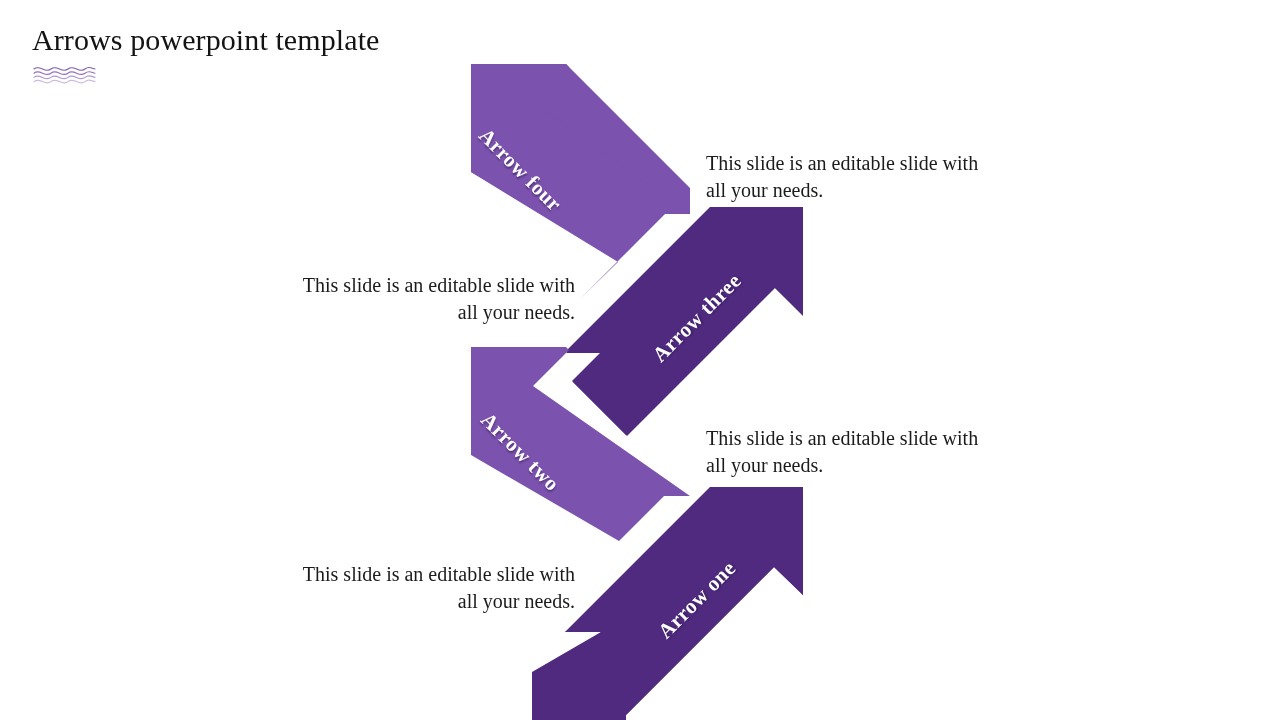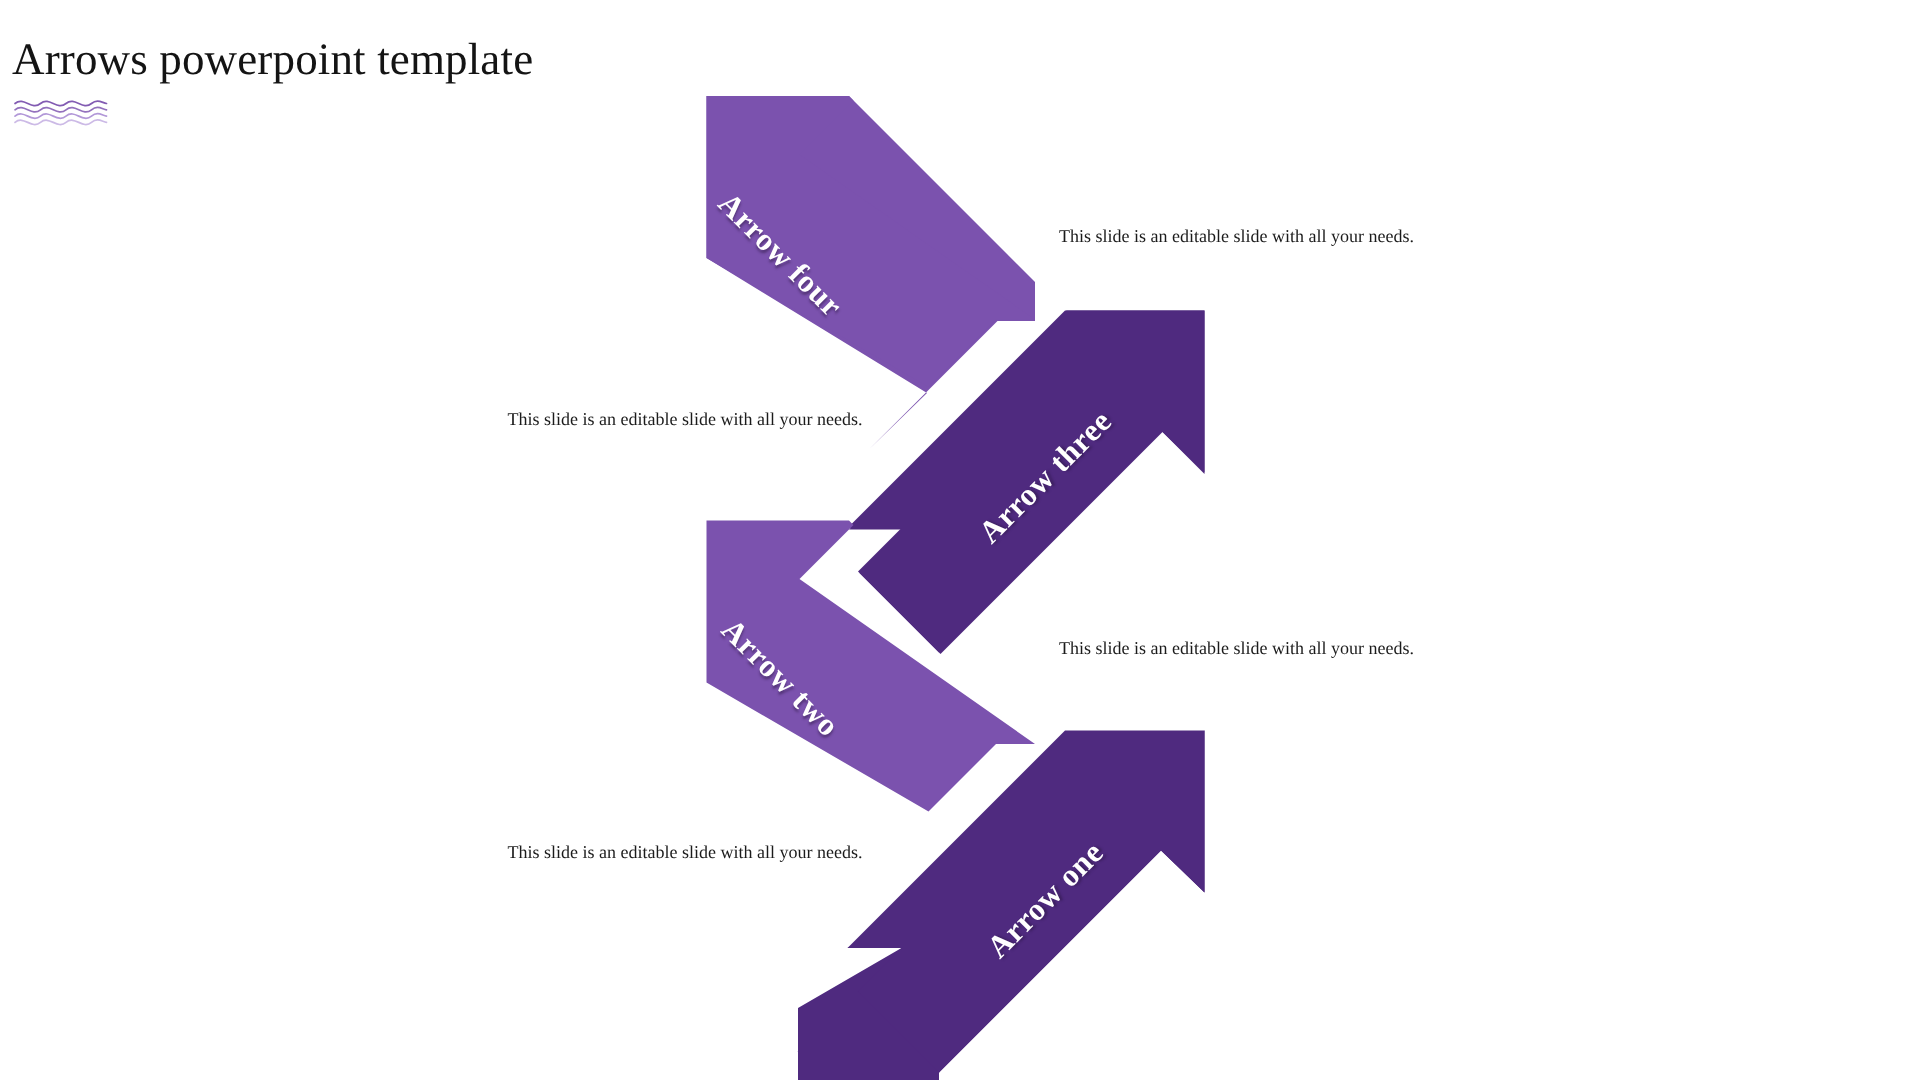--- a/index.html
+++ b/index.html
@@ -18,21 +18,21 @@
     position: relative;
     width: 1280px;
     height: 720px;
     background: #ffffff;
     overflow: hidden;
   }
 
   
   #title-block {
     position: absolute;
-    left: 8px;
+    left: 32px;
     top: 23px;
     width: 640px;
   }
   #page-title {
     font-family: "Liberation Serif", "DejaVu Serif", serif;
     font-size: 30px;
     font-weight: 400;
     color: #141414;
     line-height: 1.12;
     letter-spacing: 0.1px;
@@ -90,21 +90,21 @@
   }
   #label-arrow-one {
     left: 697px;  top: 600px;
     transform: translate(-50%,-50%) rotate(-45deg);
   }
 
   
   .body-text {
     position: absolute;
     font-family: "Liberation Serif", "DejaVu Serif", serif;
-    font-size: 12px;
+    font-size: 20px;
     line-height: 1.33;
     color: #1b1b1b;
     width: 290px;
   }
   .body-text.left  { text-align: right; }
   .body-text.right { text-align: left; }
 
   #text-block-4 { left: 706px; top: 150px; }
   #text-block-3 { left: 285px; top: 272px; }
   #text-block-2 { left: 706px; top: 425px; }

